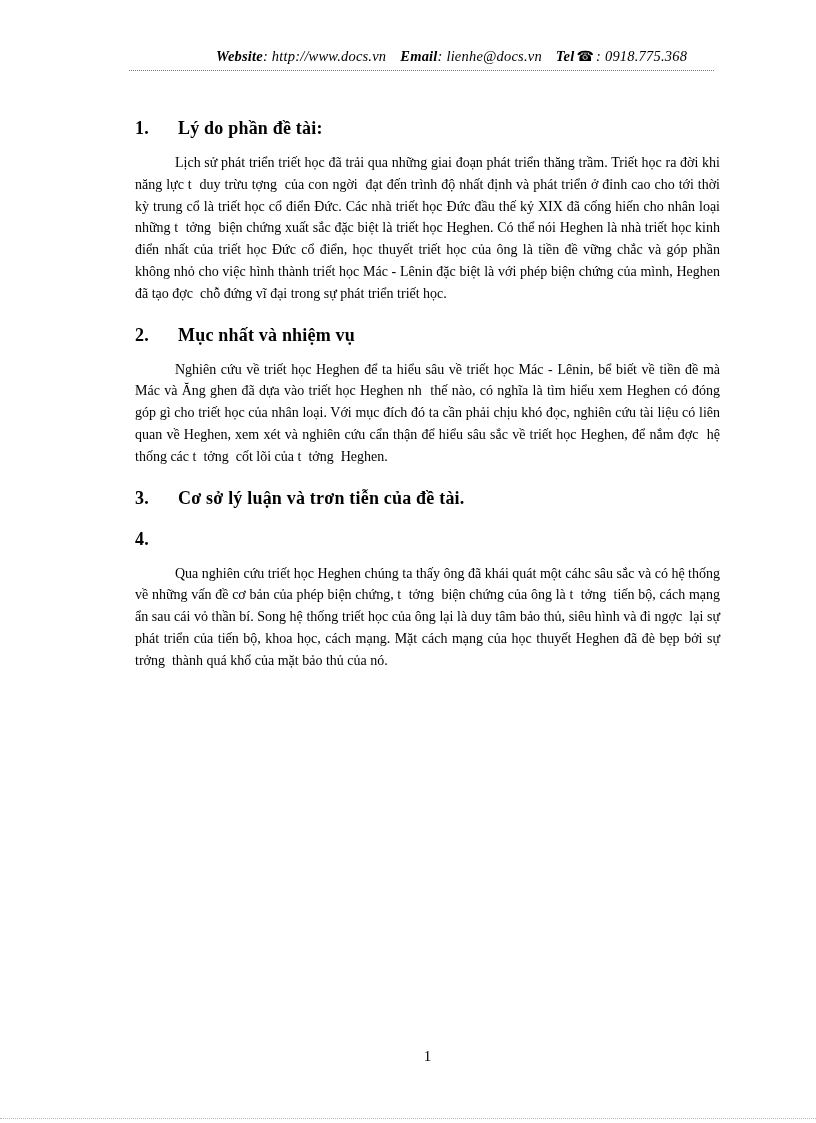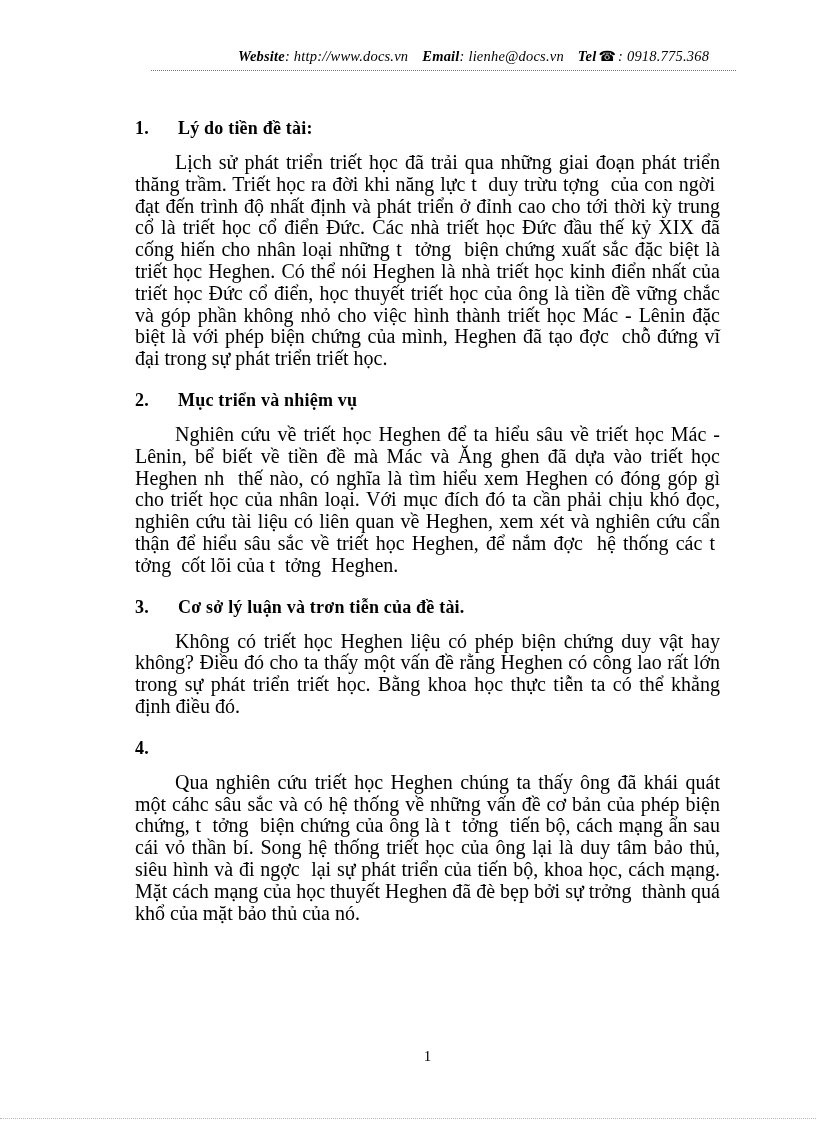--- a/index.html
+++ b/index.html
@@ -13,21 +13,21 @@
     height: 1123px;
     background: #ffffff;
     overflow: hidden;
     font-family: "Liberation Serif", "DejaVu Serif", serif;
     color: #000000;
   }
   
   .doc-header {
     position: absolute;
     top: 48px;
-    left: 151px;
+    left: 129px;
     width: 585px;
   }
   .doc-header .header-text {
     text-align: center;
     font-style: italic;
     font-size: 14.5px;
     letter-spacing: 0.2px;
     white-space: nowrap;
     padding-left: 60px;
   }
@@ -63,21 +63,21 @@
   }
   .section-heading .sec-num {
     width: 43px;
     flex: 0 0 43px;
   }
   .section:first-child .section-heading {
     margin-top: 10px;
   }
   .doc-body p {
     margin: 0 0 11px 0;
-    font-size: 20px;
+    font-size: 14px;
     line-height: 21.8px;
     text-align: justify;
     text-indent: 40px;
   }
   
   .doc-footer {
     position: absolute;
     top: 1048px;
     left: 135px;
     width: 585px;
@@ -103,39 +103,38 @@
       <span class="hl">Website</span><span class="hv">: http://www.docs.vn</span><span class="hl">Email</span><span class="hv">: lienhe@docs.vn</span><span class="hl">Tel</span><span class="phone-glyph">☎</span><span>: 0918.775.368</span>
     </div>
     <div class="header-rule"></div>
   </div>
 
   <div class="doc-body">
 
     <div class="section">
       <div class="section-heading">
         <span class="sec-num">1.</span>
-        <span class="sec-title">Lý do tiền đề tài:</span>
+        <span class="sec-title">Lý do phần đề tài:</span>
       </div>
       <p>Lịch sử phát triển triết học đã trải qua những giai đoạn phát triển thăng trầm. Triết học ra đời khi năng lực t&nbsp; duy trừu tợng&nbsp; của con ngời&nbsp; đạt đến trình độ nhất định và phát triển ở đỉnh cao cho tới thời kỳ trung cổ là triết học cổ điển Đức. Các nhà triết học Đức đầu thế kỷ XIX đã cống hiến cho nhân loại những t&nbsp; tởng&nbsp; biện chứng xuất sắc đặc biệt là triết học Heghen. Có thể nói Heghen là nhà triết học kinh điển nhất của triết học Đức cổ điển, học thuyết triết học của ông là tiền đề vững chắc và góp phần không nhỏ cho việc hình thành triết học Mác - Lênin đặc biệt là với phép biện chứng của mình, Heghen đã tạo đợc&nbsp; chỗ đứng vĩ đại trong sự phát triển triết học.</p>
     </div>
 
     <div class="section">
       <div class="section-heading">
         <span class="sec-num">2.</span>
-        <span class="sec-title">Mục triển và nhiệm vụ</span>
+        <span class="sec-title">Mục nhất và nhiệm vụ</span>
       </div>
       <p>Nghiên cứu về triết học Heghen để ta hiểu sâu về triết học Mác - Lênin, bể biết về tiền đề mà Mác và Ăng ghen đã dựa vào triết học Heghen nh&nbsp; thế nào, có nghĩa là tìm hiểu xem Heghen có đóng góp gì cho triết học của nhân loại. Với mục đích đó ta cần phải chịu khó đọc, nghiên cứu tài liệu có liên quan về Heghen, xem xét và nghiên cứu cẩn thận để hiểu sâu sắc về triết học Heghen, để nắm đợc&nbsp; hệ thống các t&nbsp; tởng&nbsp; cốt lõi của t&nbsp; tởng&nbsp; Heghen.</p>
     </div>
 
     <div class="section">
       <div class="section-heading">
         <span class="sec-num">3.</span>
         <span class="sec-title">Cơ sở lý luận và trơn tiễn của đề tài.</span>
       </div>
-      <p>Không có triết học Heghen liệu có phép biện chứng duy vật hay không? Điều đó cho ta thấy một vấn đề rằng Heghen có công lao rất lớn trong sự phát triển triết học. Bằng khoa học thực tiễn ta có thể khẳng định điều đó.</p>
     </div>
 
     <div class="section">
       <div class="section-heading">
         <span class="sec-num">4.</span>
       </div>
       <p>Qua nghiên cứu triết học Heghen chúng ta thấy ông đã khái quát một cáhc sâu sắc và có hệ thống về những vấn đề cơ bản của phép biện chứng, t&nbsp; tởng&nbsp; biện chứng của ông là t&nbsp; tởng&nbsp; tiến bộ, cách mạng ẩn sau cái vỏ thần bí. Song hệ thống triết học của ông lại là duy tâm bảo thủ, siêu hình và đi ngợc&nbsp; lại sự phát triển của tiến bộ, khoa học, cách mạng. Mặt cách mạng của học thuyết Heghen đã đè bẹp bởi sự trởng&nbsp; thành quá khổ của mặt bảo thủ của nó.</p>
     </div>
 
   </div>

